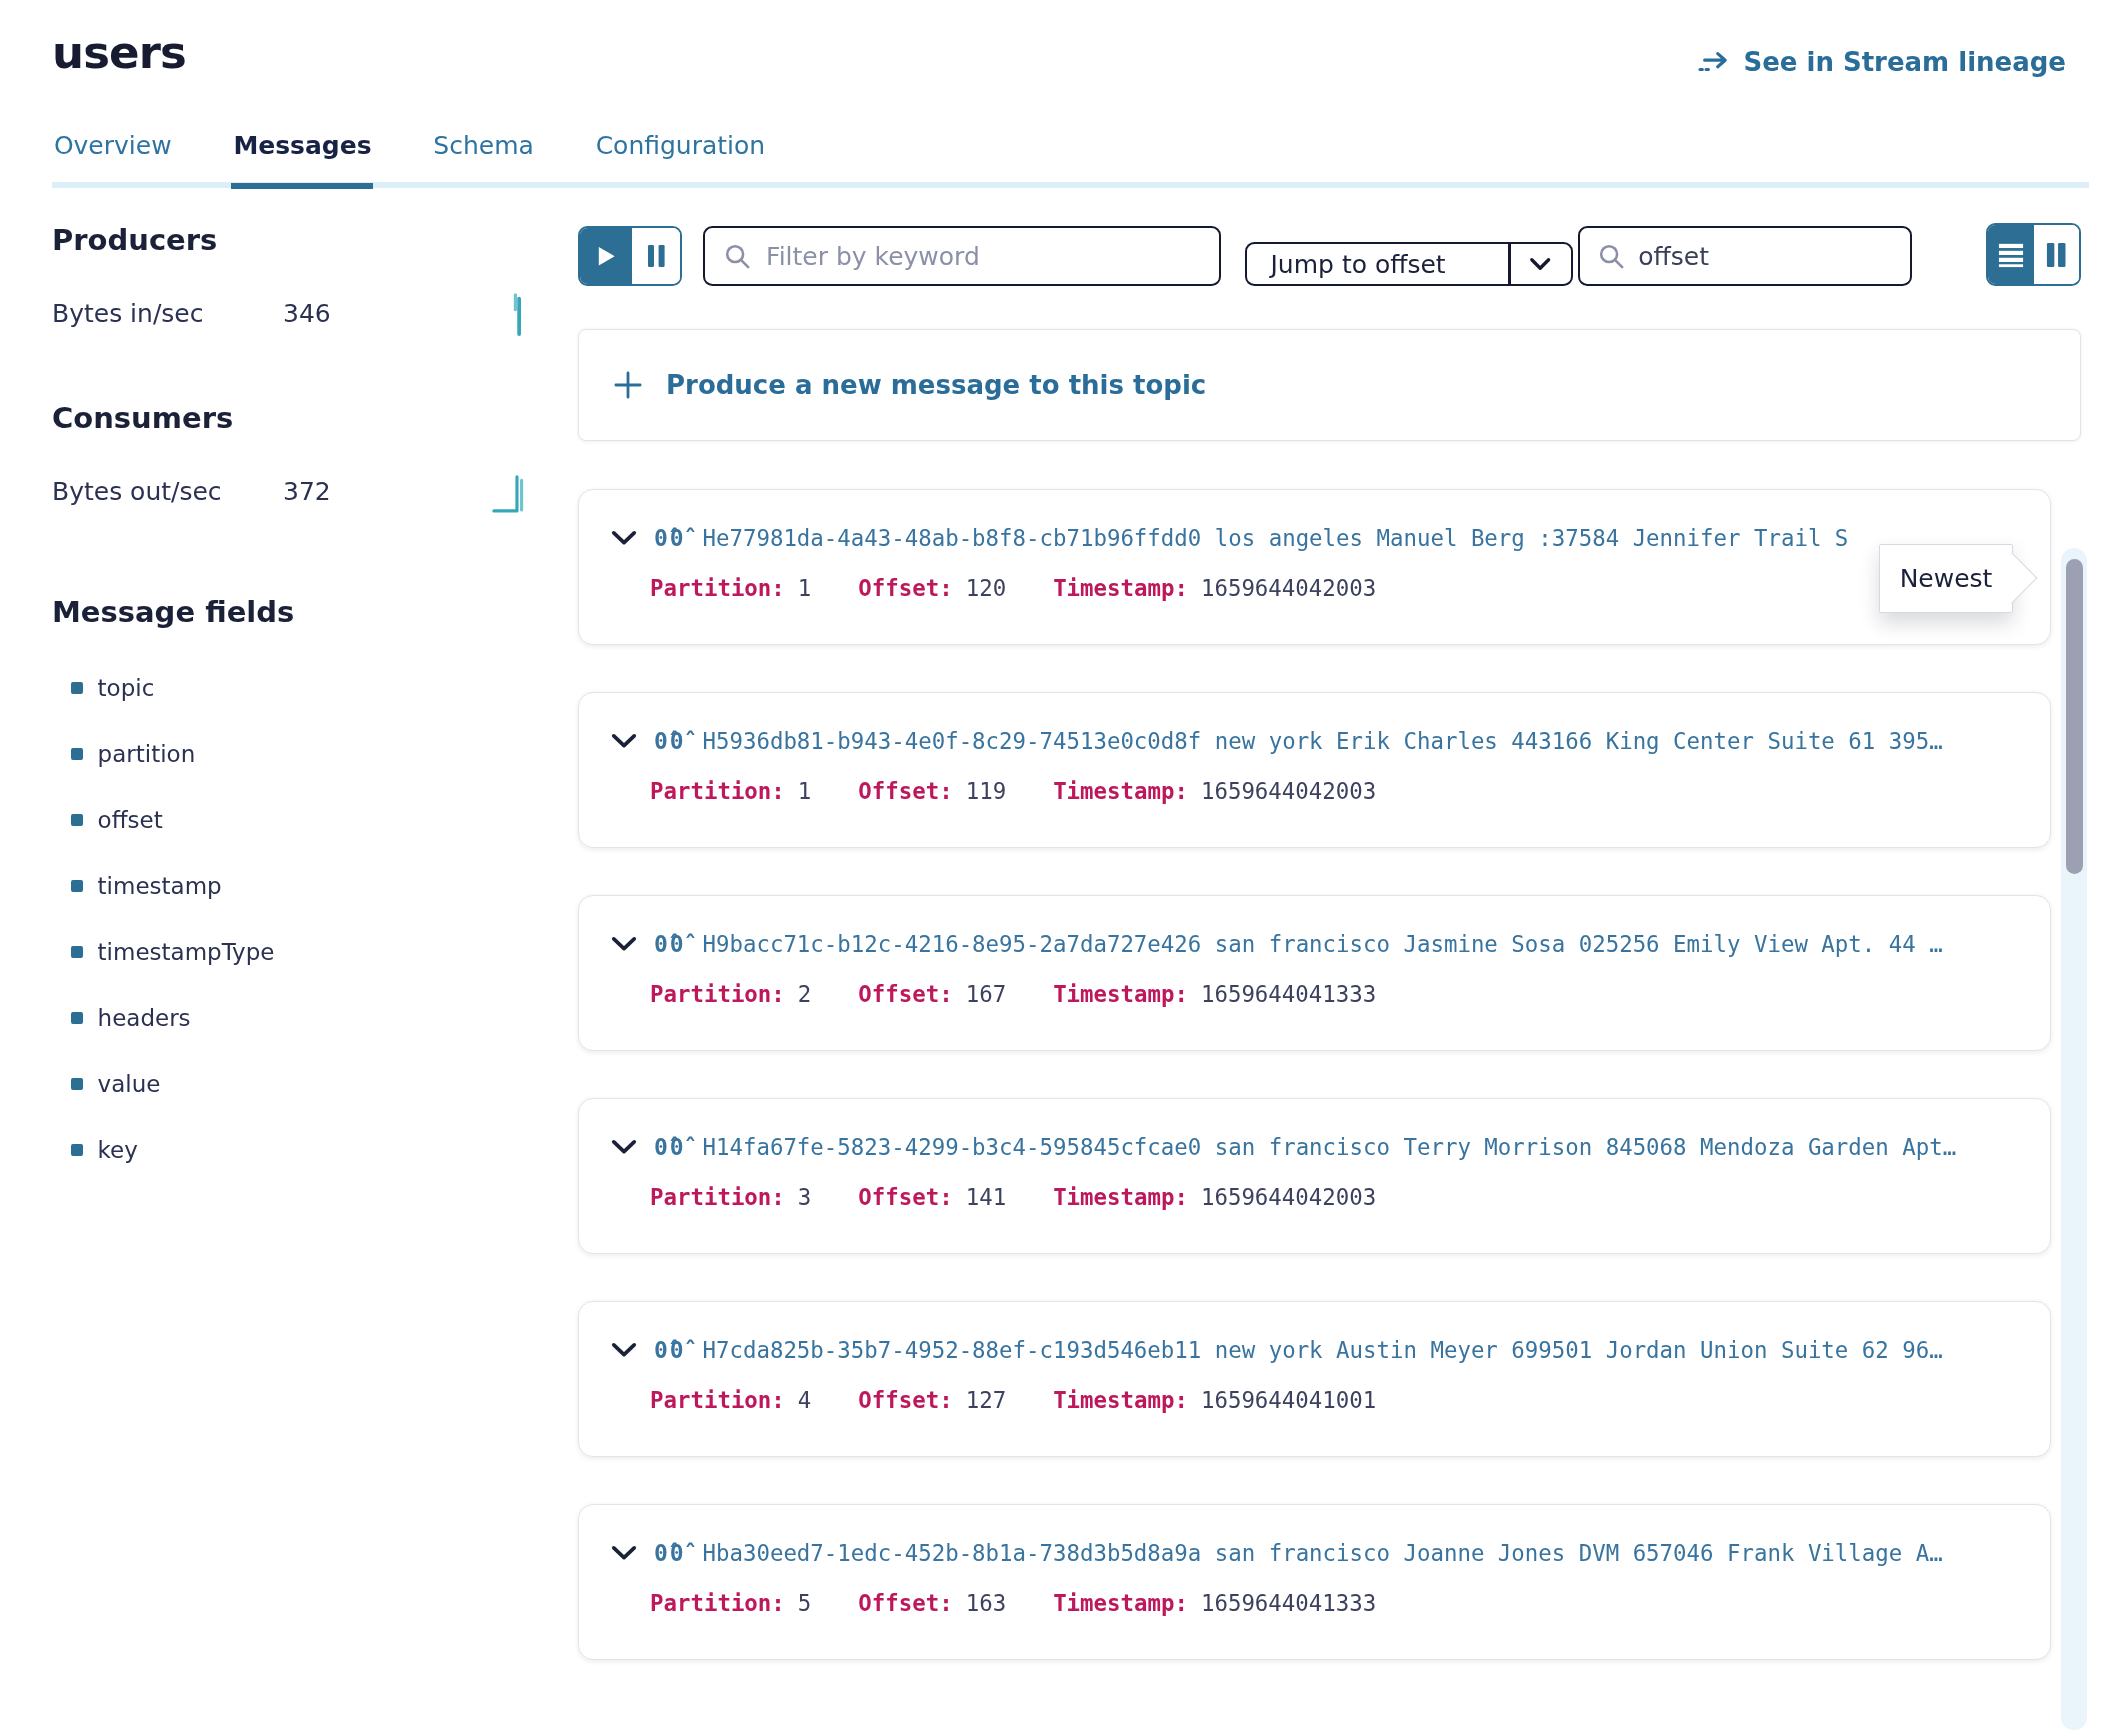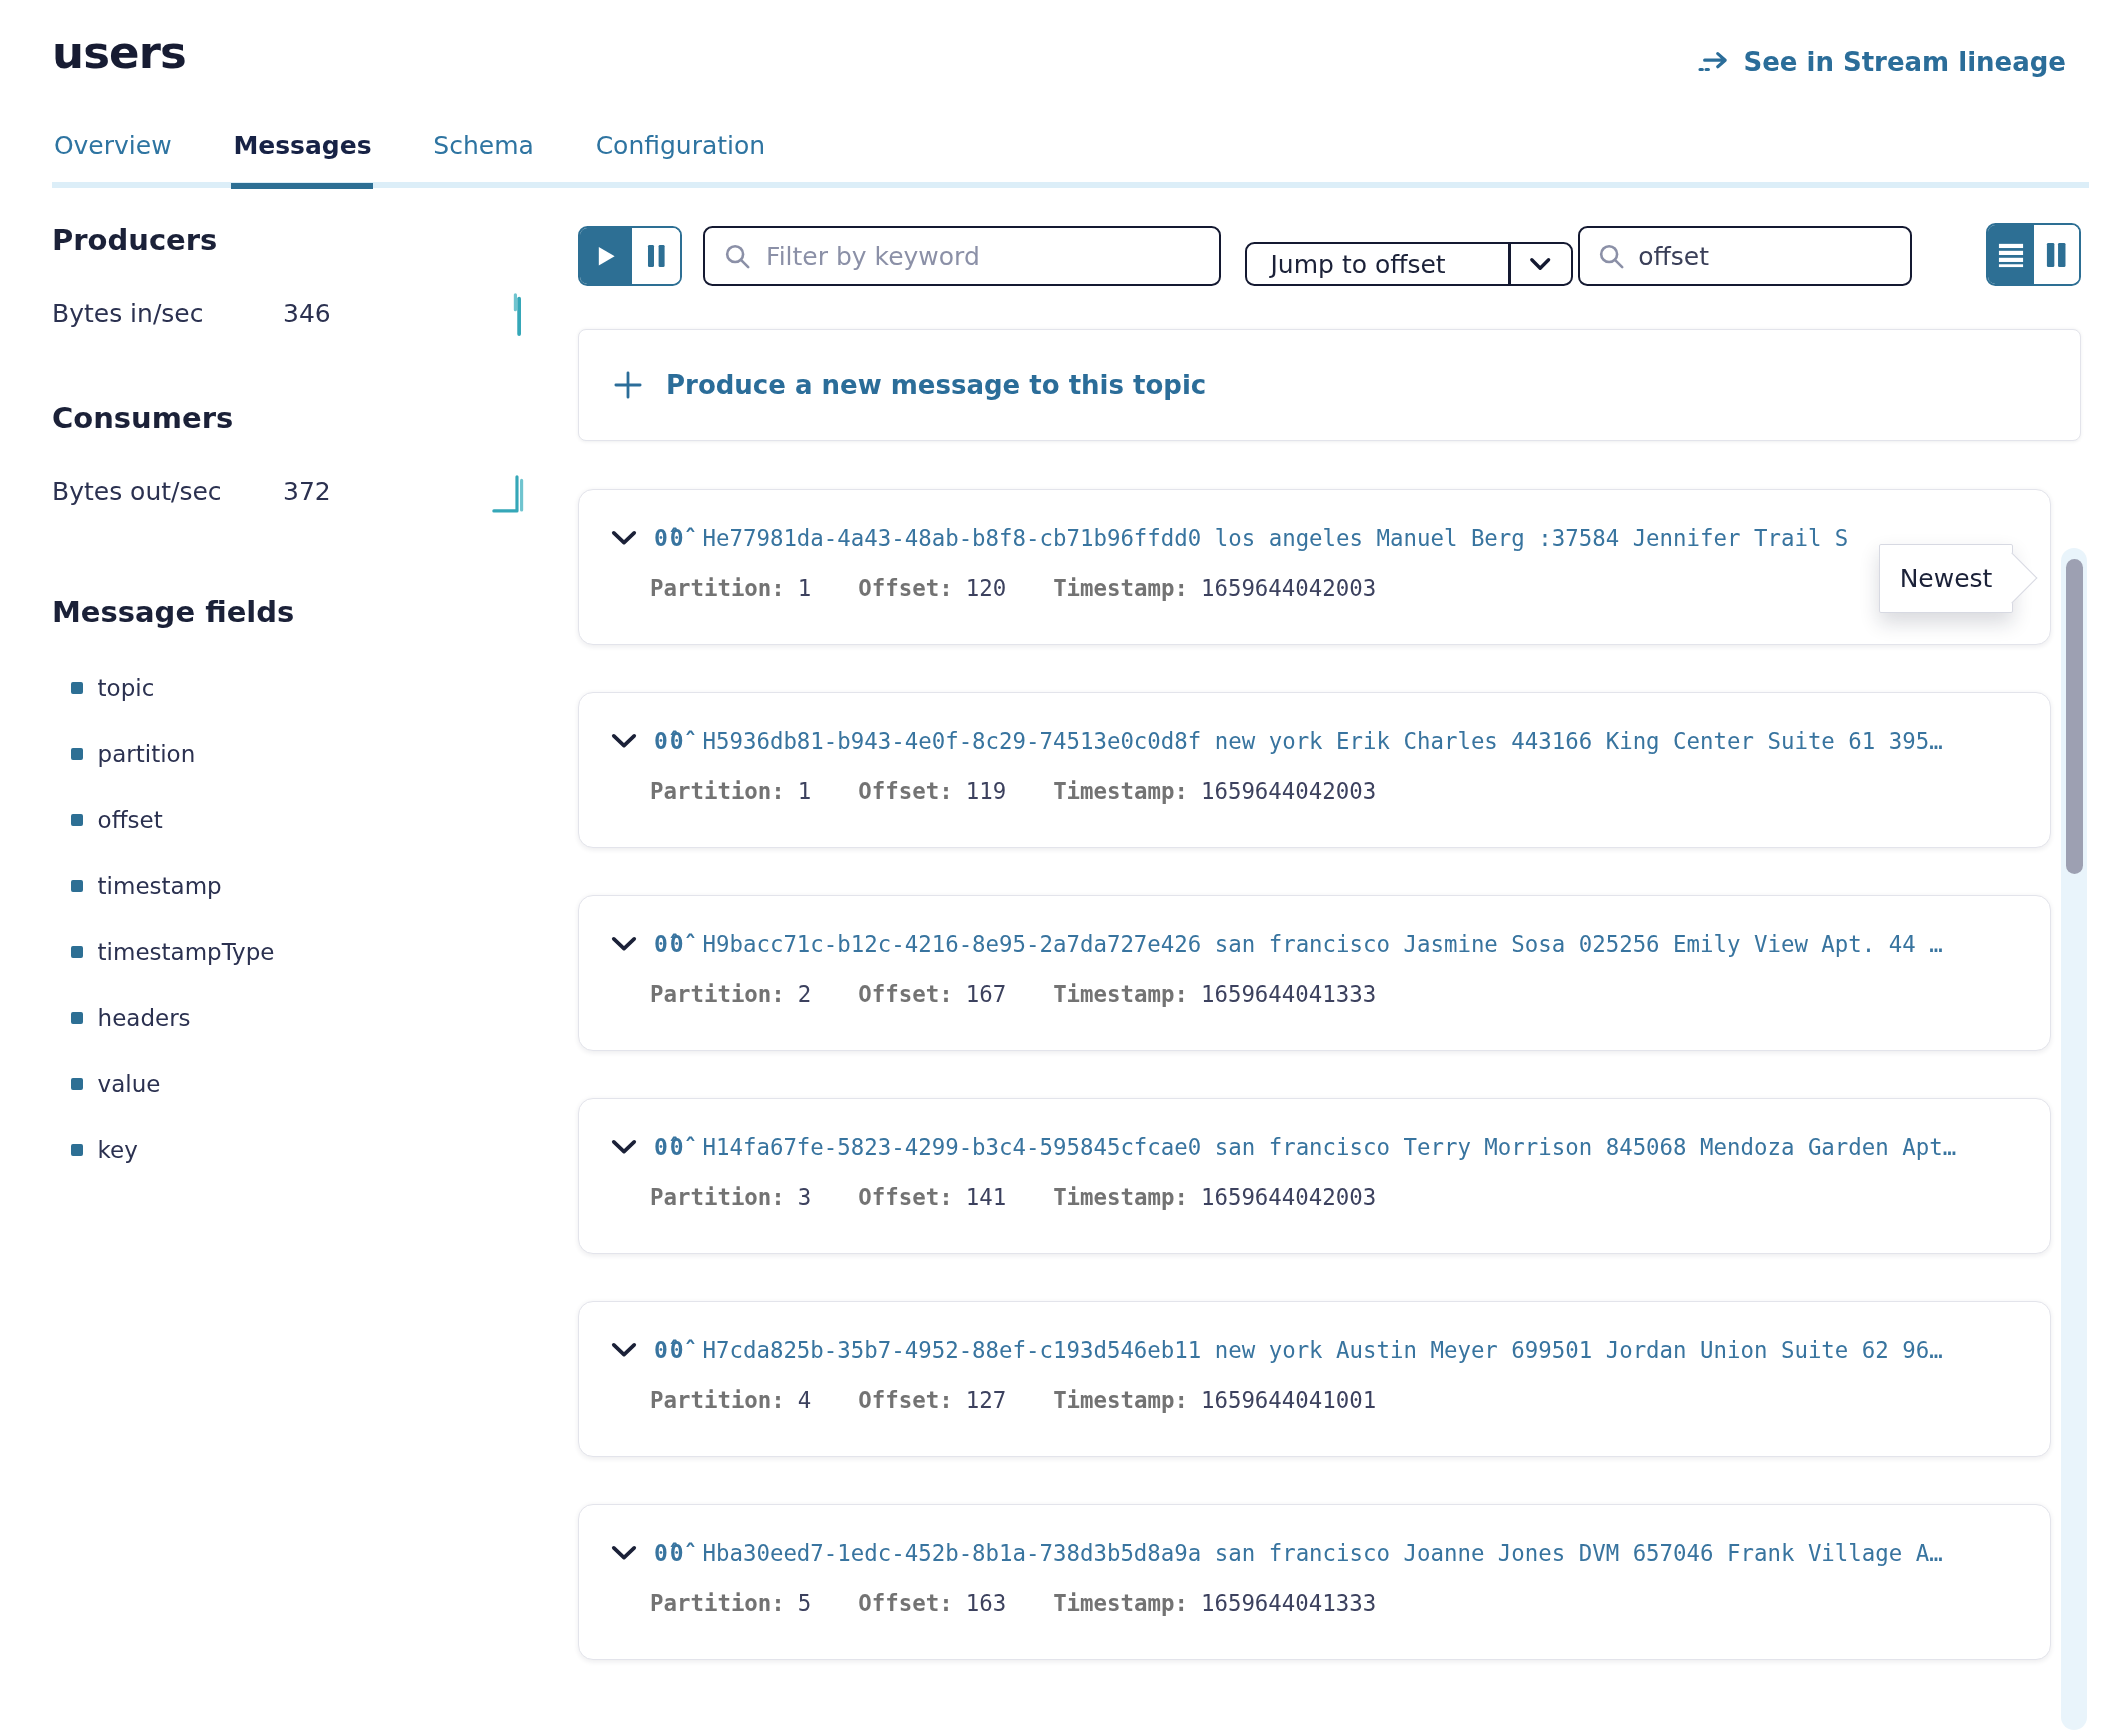--- a/index.html
+++ b/index.html
@@ -70,21 +70,21 @@
               box-shadow:0 1.9px 5.6px rgba(20,25,49,0.08); padding:35px 26px 0 32px; box-sizing:border-box;
               width:calc(100% - 30px); }
   .msg-row1 { display:flex; align-items:center; gap:17px; white-space:nowrap; overflow:hidden; }
   .key-glyph { font-family:"DejaVu Sans Mono","Liberation Mono",monospace; font-size:23px;
                font-weight:700; color:#38749f; letter-spacing:1.9px; flex-shrink:0; }
   .msg-text { font-family:"DejaVu Sans Mono","Liberation Mono",monospace; font-size:22.4px;
               color:#38749f; overflow:hidden; }
   .msg-meta { margin-top:24px; margin-left:39px; display:flex;
               font-family:"DejaVu Sans Mono","Liberation Mono",monospace; font-size:22.4px; }
   .meta-group { margin-right:47px; white-space:nowrap; }
-  .meta-label { font-weight:700; color:#737373; }
+  .meta-label { font-weight:700; color:#be185d; }
   .meta-value { color:#3c415e; margin-left:13px; }
   
   .newest-tip { position:absolute; left:1879px; top:544px; width:132px; height:67px; background:#fff;
                 border:0.9px solid #d7d9e2; border-radius:1.9px; box-shadow:0 9.3px 20.5px rgba(20,25,49,0.16);
                 display:flex; align-items:center; justify-content:center; z-index:10; }
   .newest-arrow { position:absolute; right:-17.7px; top:15px; width:35px; height:35px; background:#fff;
                   border-top:0.9px solid #d7d9e2; border-right:0.9px solid #d7d9e2;
                   transform:rotate(45deg); z-index:-1; }
   .newest-text { font-size:25px; color:#1b2138; }
   

